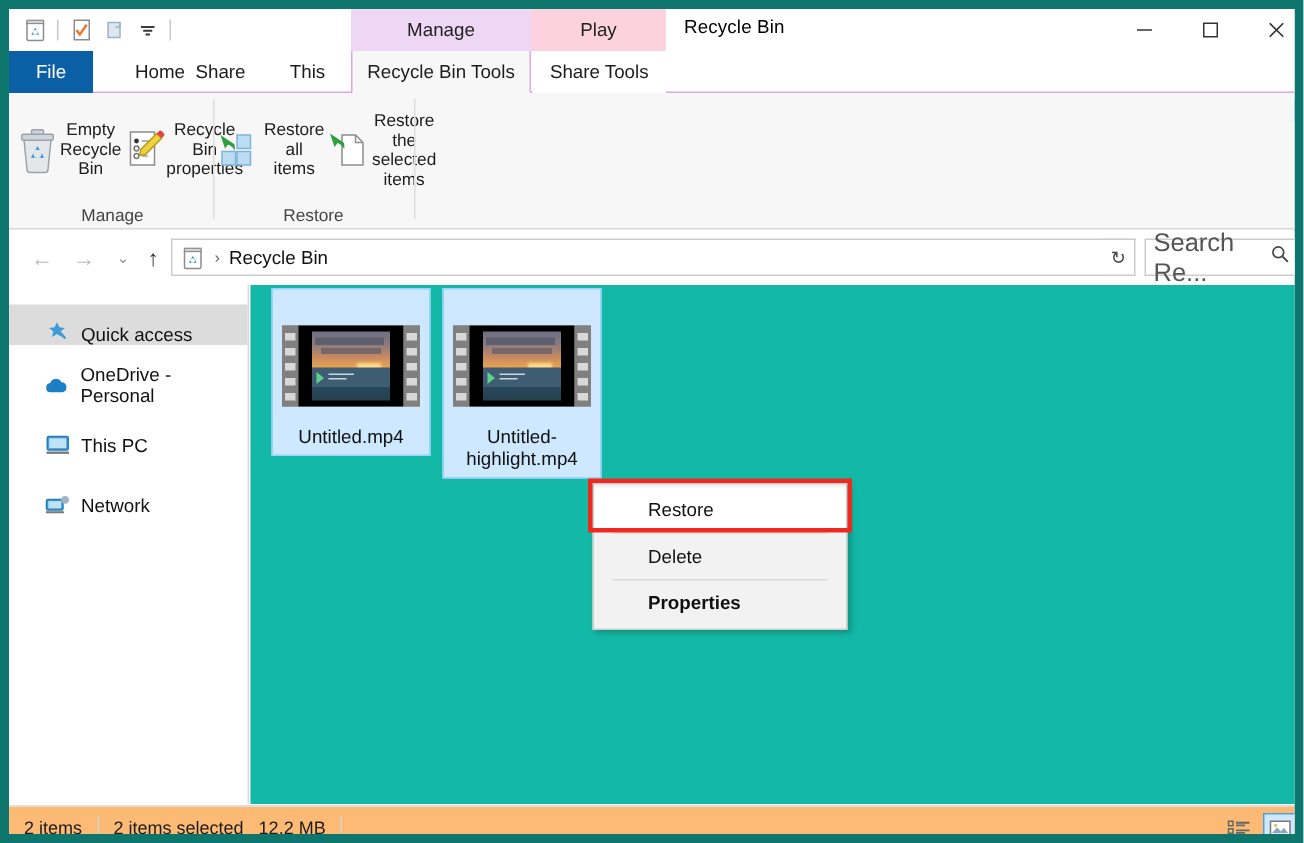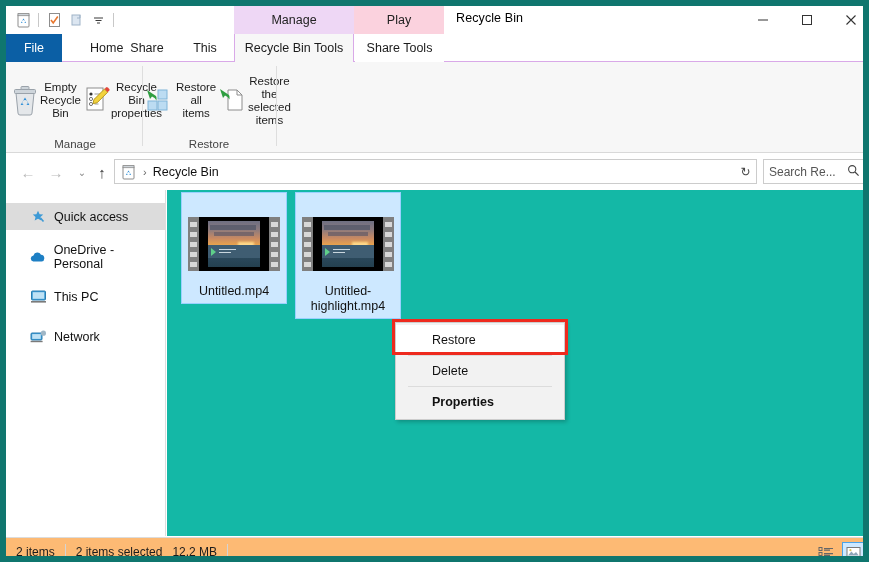--- a/index.html
+++ b/index.html
@@ -164,32 +164,32 @@
     position: absolute; left: 729px; top: 5px; width: 22px; height: 25px;
     border: 1px solid #cccccc; border-left: none; background: #fff;
     display: flex; align-items: center; justify-content: center;
     color: #444; font-size: 12px;
   }
   .searchbox {
     position: absolute; left: 757px; top: 5px; width: 103px; height: 25px;
     border: 1px solid #cccccc; background: #ffffff;
     display: flex; align-items: center; padding: 0 5px;
   }
-  .searchbox .ph { font-size: 12px; color: #555; flex: 1; }
+  .searchbox .ph { font-size: 17px; color: #555; flex: 1; }
 
   
   .sidebar {
     position: absolute; left: 0; top: 184px; width: 160px; height: 346px;
     background: #ffffff; border-right: 1px solid #dcdcdc;
   }
   .nav-item {
     height: 27px; display: flex; align-items: center;
     padding-left: 22px; font-size: 12.5px; color: #111;
   }
-  .nav-item.sel { background: #dcdcdc; }
+  .nav-item.sel { background: #dcdcdc; align-items: flex-end; }
   .nav-item .ico {
     width: 20px; height: 18px; display: flex;
     align-items: center; justify-content: center; margin-right: 6px;
   }
   .nav-spacer { height: 13px; }
 
   .content {
     position: absolute; left: 161px; top: 184px; width: 706px; height: 346px;
     background: #14b8a6;
   }

